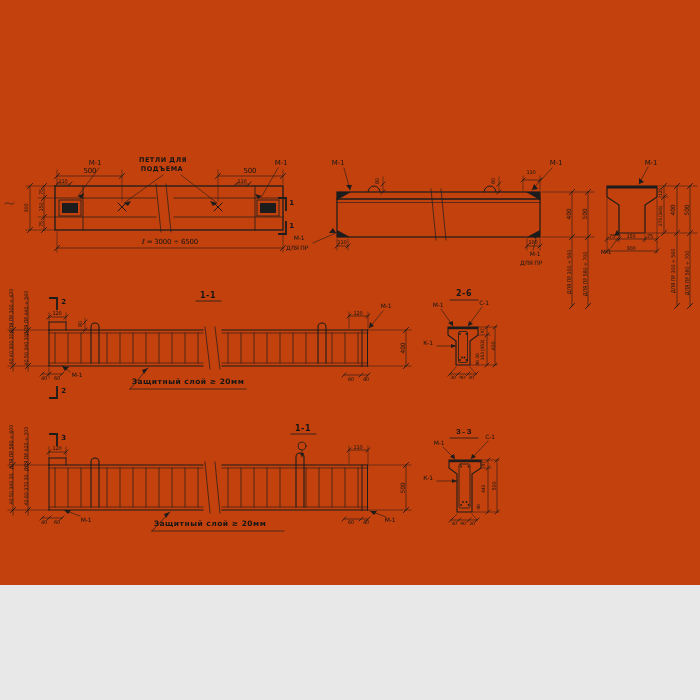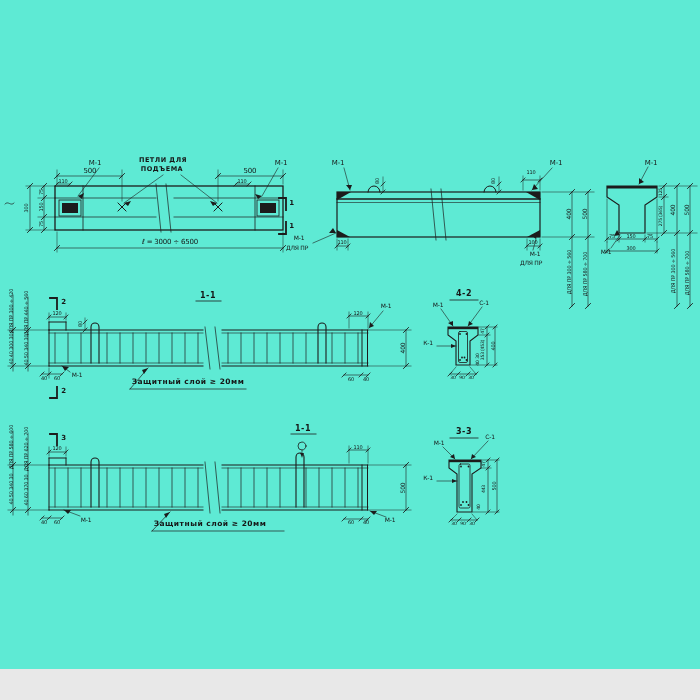--- a/index.html
+++ b/index.html
@@ -1,16 +1,16 @@
 <!DOCTYPE html>
 <html><head>
 <meta charset="utf-8">
 <style>
   html,body{margin:0;padding:0;background:#e8e8e8;}
-  .sheet{position:relative;width:700px;height:669px;background:#5eead4;overflow:hidden;
+  .sheet{position:relative;width:700px;height:585px;background:#c2410c;overflow:hidden;
          font-family:"DejaVu Sans", sans-serif;}
   svg{position:absolute;left:0;top:0;}
   #labels-layer{position:absolute;left:0;top:0;width:700px;height:700px;}
   .lbl{position:absolute;transform:translate(-50%,-50%);white-space:nowrap;color:#161616;
        letter-spacing:-0.2px;line-height:1;}
   .lbl.rot{transform:translate(-50%,-50%) rotate(-90deg);}
   .lbl.b{font-weight:bold;letter-spacing:0.5px;}
 </style>
 </head>
 <body>
@@ -302,33 +302,33 @@
       <span class="lbl rot" style="left: 26px; top: 490px; font-size: 5px;">40 60 370 30</span>
       <span class="lbl" style="left: 44px; top: 522px; font-size: 5px;">40</span>
       <span class="lbl" style="left: 57px; top: 522px; font-size: 5px;">60</span>
       <span class="lbl" style="left: 86px; top: 520px; font-size: 6px;">М-1</span>
       <span class="lbl b" style="left: 210px; top: 524px; font-size: 7.5px;">Защитный  слой ≥ 20мм</span>
       <span class="lbl" style="left: 358px; top: 447px; font-size: 5px;">110</span>
       <span class="lbl rot" style="left: 403px; top: 488px; font-size: 6px;">500</span>
       <span class="lbl" style="left: 351px; top: 522px; font-size: 5px;">60</span>
       <span class="lbl" style="left: 366px; top: 522px; font-size: 5px;">40</span>
       <span class="lbl" style="left: 390px; top: 520px; font-size: 6px;">М-1</span>
-      <span class="lbl b" style="left: 464px; top: 294px; font-size: 8px;">4-2</span>
+      <span class="lbl b" style="left: 464px; top: 294px; font-size: 8px;">2-6</span>
       <span class="lbl" style="left: 438px; top: 305px; font-size: 6px;">М-1</span>
       <span class="lbl" style="left: 484px; top: 303px; font-size: 6px;">С-1</span>
       <span class="lbl" style="left: 428px; top: 343px; font-size: 6px;">К-1</span>
       <span class="lbl rot" style="left: 483px; top: 331px; font-size: 4.5px;">47</span>
       <span class="lbl rot" style="left: 483px; top: 350px; font-size: 4.5px;">353 (453)</span>
       <span class="lbl rot" style="left: 493px; top: 346px; font-size: 5px;">400</span>
       <span class="lbl rot" style="left: 478px; top: 356px; font-size: 4.5px;">30</span>
       <span class="lbl rot" style="left: 478px; top: 363px; font-size: 4.5px;">40</span>
       <span class="lbl" style="left: 453px; top: 378px; font-size: 4.5px;">30</span>
       <span class="lbl" style="left: 462px; top: 378px; font-size: 4.5px;">90</span>
       <span class="lbl" style="left: 471px; top: 378px; font-size: 4.5px;">30</span>
-      <span class="lbl b" style="left: 464px; top: 432px; font-size: 8px;">3-3</span>
+      <span class="lbl b" style="left: 464px; top: 432px; font-size: 8px; font-family: Liberation Mono, monospace;">3-3</span>
       <span class="lbl" style="left: 439px; top: 443px; font-size: 6px;">М-1</span>
       <span class="lbl" style="left: 490px; top: 437px; font-size: 6px;">С-1</span>
       <span class="lbl" style="left: 428px; top: 478px; font-size: 6px;">К-1</span>
       <span class="lbl rot" style="left: 484px; top: 464px; font-size: 4.5px;">47</span>
       <span class="lbl rot" style="left: 484px; top: 489px; font-size: 4.5px;">443</span>
       <span class="lbl rot" style="left: 494px; top: 486px; font-size: 5px;">500</span>
       <span class="lbl rot" style="left: 479px; top: 507px; font-size: 4.5px;">40</span>
       <span class="lbl" style="left: 454px; top: 524px; font-size: 4.5px;">30</span>
       <span class="lbl" style="left: 463px; top: 524px; font-size: 4.5px;">90</span>
       <span class="lbl" style="left: 472px; top: 524px; font-size: 4.5px;">30</span>

